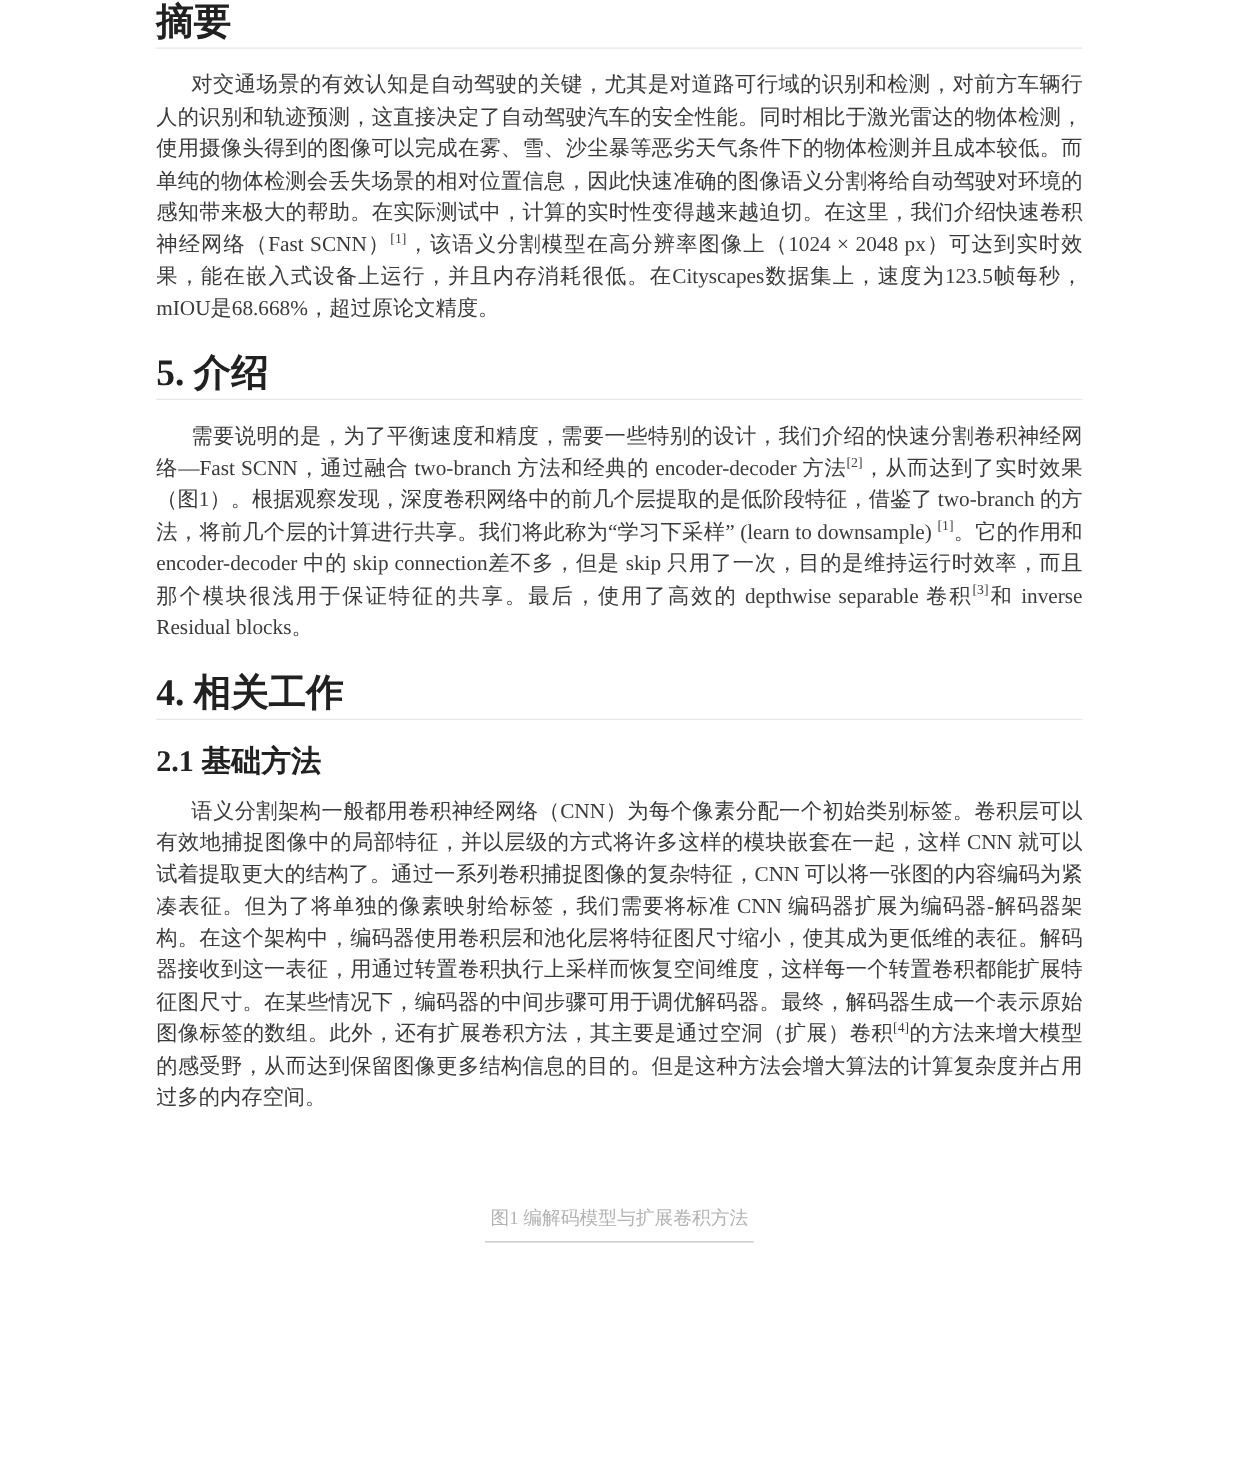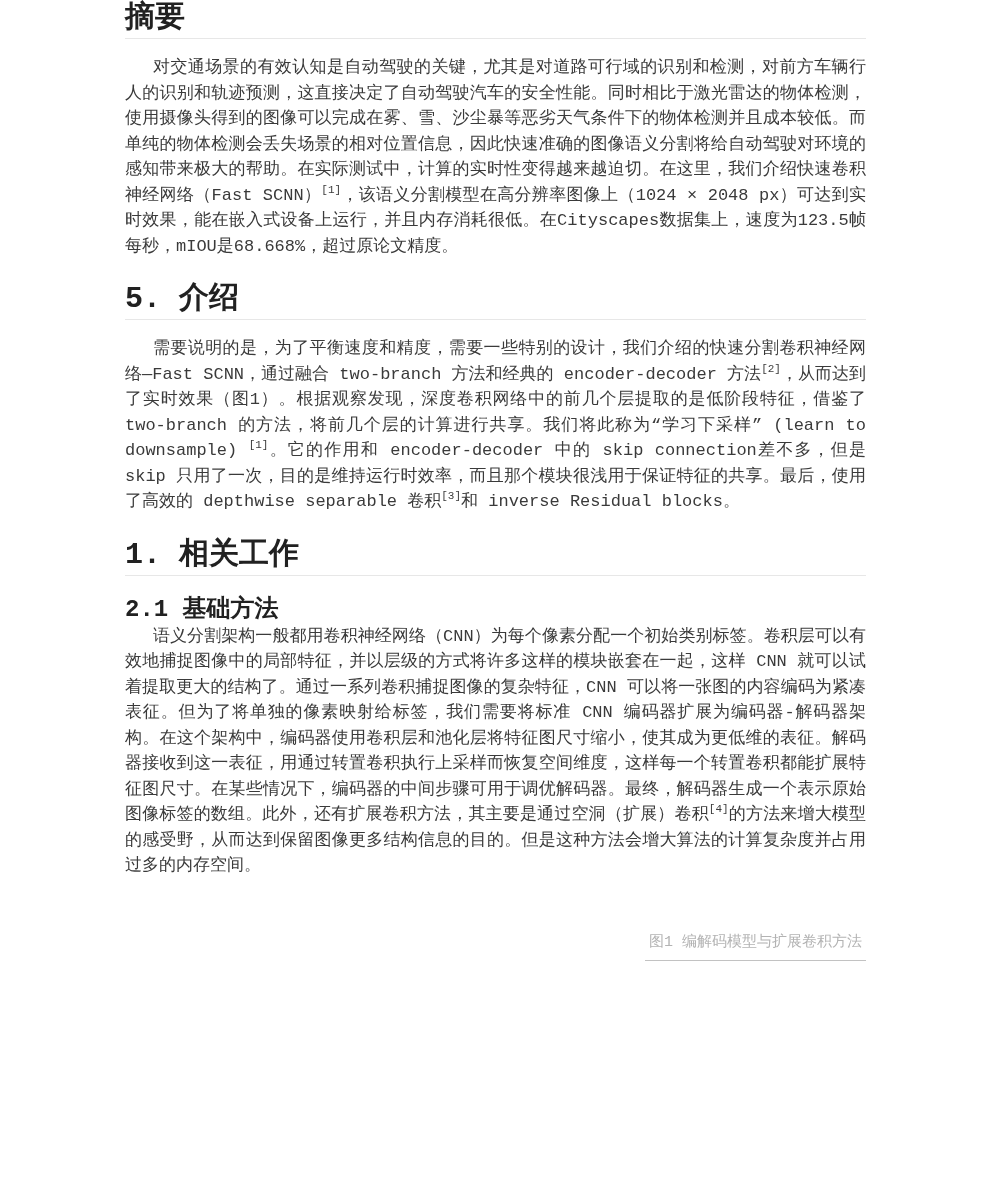--- a/index.html
+++ b/index.html
@@ -6,21 +6,21 @@
     margin: 0;
     padding: 0;
     background: #ffffff;
   }
   .page {
     position: relative;
     width: 986px;
     height: 1185px;
     background: #ffffff;
     overflow: hidden;
-    font-family: Liberation Mono, monospace;
+    font-family: Liberation Serif, serif;
   }
   .content {
     width: 741px;
     margin-left: 125px;
     padding-top: 2px;
     color: #3a3a3a;
     font-size: 17px;
     line-height: 25.5px;
     text-align: justify;
   }
@@ -35,36 +35,36 @@
     text-align: left;
   }
   h1.sec.first {
     margin-top: 0;
   }
   h2.subsec {
     font-size: 24px;
     line-height: 28px;
     font-weight: 700;
     color: #212121;
-    margin: 20px 0 0 0;
+    margin: 20px 0 12px 0;
     text-align: left;
   }
   p.body-para {
     margin: 0;
     text-indent: 28px;
   }
   sup.ref {
     font-size: 11px;
     line-height: 0;
     vertical-align: super;
     color: #3a3a3a;
   }
   .figure-block {
-    margin-top: 50px;
-    text-align: right;
+    margin-top: 70px;
+    text-align: center;
   }
   .figure-caption {
     display: inline-block;
     color: #b3b3b3;
     font-size: 15px;
     line-height: 19px;
     padding: 0 4px 8px 4px;
     border-bottom: 1px solid #c2c2c2;
     text-indent: 0;
   }
@@ -77,21 +77,21 @@
 
     <h1 class="sec first">摘要</h1>
 
     <p class="body-para">对交通场景的有效认知是自动驾驶的关键，尤其是对道路可行域的识别和检测，对前方车辆行人的识别和轨迹预测，这直接决定了自动驾驶汽车的安全性能。同时相比于激光雷达的物体检测，使用摄像头得到的图像可以完成在雾、雪、沙尘暴等恶劣天气条件下的物体检测并且成本较低。而单纯的物体检测会丢失场景的相对位置信息，因此快速准确的图像语义分割将给自动驾驶对环境的感知带来极大的帮助。在实际测试中，计算的实时性变得越来越迫切。在这里，我们介绍快速卷积神经网络（Fast SCNN）<sup class="ref">[1]</sup>，该语义分割模型在高分辨率图像上（1024 × 2048 px）可达到实时效果，能在嵌入式设备上运行，并且内存消耗很低。在Cityscapes数据集上，速度为123.5帧每秒，mIOU是68.668%，超过原论文精度。</p>
 
     <h1 class="sec">5. 介绍</h1>
 
 
     <p class="body-para">需要说明的是，为了平衡速度和精度，需要一些特别的设计，我们介绍的快速分割卷积神经网络—Fast SCNN，通过融合 two-branch 方法和经典的 encoder-decoder 方法<sup class="ref">[2]</sup>，从而达到了实时效果（图1）。根据观察发现，深度卷积网络中的前几个层提取的是低阶段特征，借鉴了 two-branch 的方法，将前几个层的计算进行共享。我们将此称为“学习下采样” (learn to downsample) <sup class="ref">[1]</sup>。它的作用和 encoder-decoder 中的 skip connection差不多，但是 skip 只用了一次，目的是维持运行时效率，而且那个模块很浅用于保证特征的共享。最后，使用了高效的 depthwise separable 卷积<sup class="ref">[3]</sup>和 inverse Residual blocks。</p>
 
-    <h1 class="sec">1. 相关工作</h1>
+    <h1 class="sec">4. 相关工作</h1>
 
     <h2 class="subsec">2.1 基础方法</h2>
 
     <p class="body-para">语义分割架构一般都用卷积神经网络（CNN）为每个像素分配一个初始类别标签。卷积层可以有效地捕捉图像中的局部特征，并以层级的方式将许多这样的模块嵌套在一起，这样 CNN 就可以试着提取更大的结构了。通过一系列卷积捕捉图像的复杂特征，CNN 可以将一张图的内容编码为紧凑表征。但为了将单独的像素映射给标签，我们需要将标准 CNN 编码器扩展为编码器-解码器架构。在这个架构中，编码器使用卷积层和池化层将特征图尺寸缩小，使其成为更低维的表征。解码器接收到这一表征，用通过转置卷积执行上采样而恢复空间维度，这样每一个转置卷积都能扩展特征图尺寸。在某些情况下，编码器的中间步骤可用于调优解码器。最终，解码器生成一个表示原始图像标签的数组。此外，还有扩展卷积方法，其主要是通过空洞（扩展）卷积<sup class="ref">[4]</sup>的方法来增大模型的感受野，从而达到保留图像更多结构信息的目的。但是这种方法会增大算法的计算复杂度并占用过多的内存空间。</p>
 
     <div class="figure-block">
       <span class="figure-caption">图1 编解码模型与扩展卷积方法</span>
     </div>
 
   </div>

